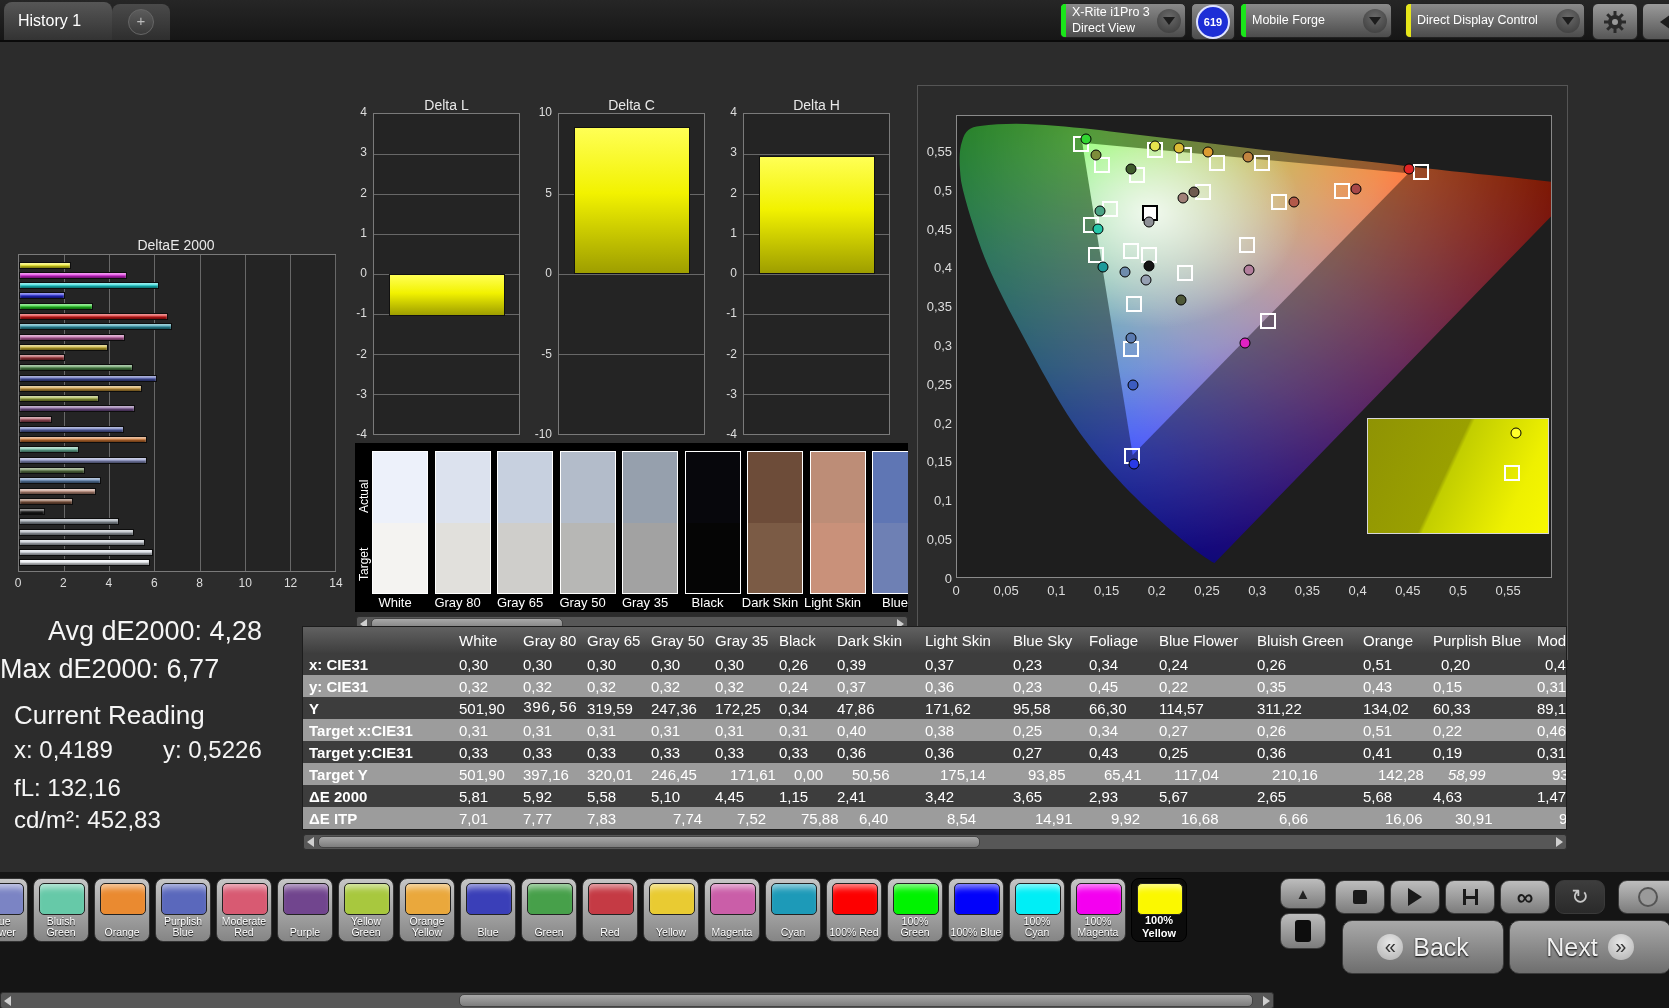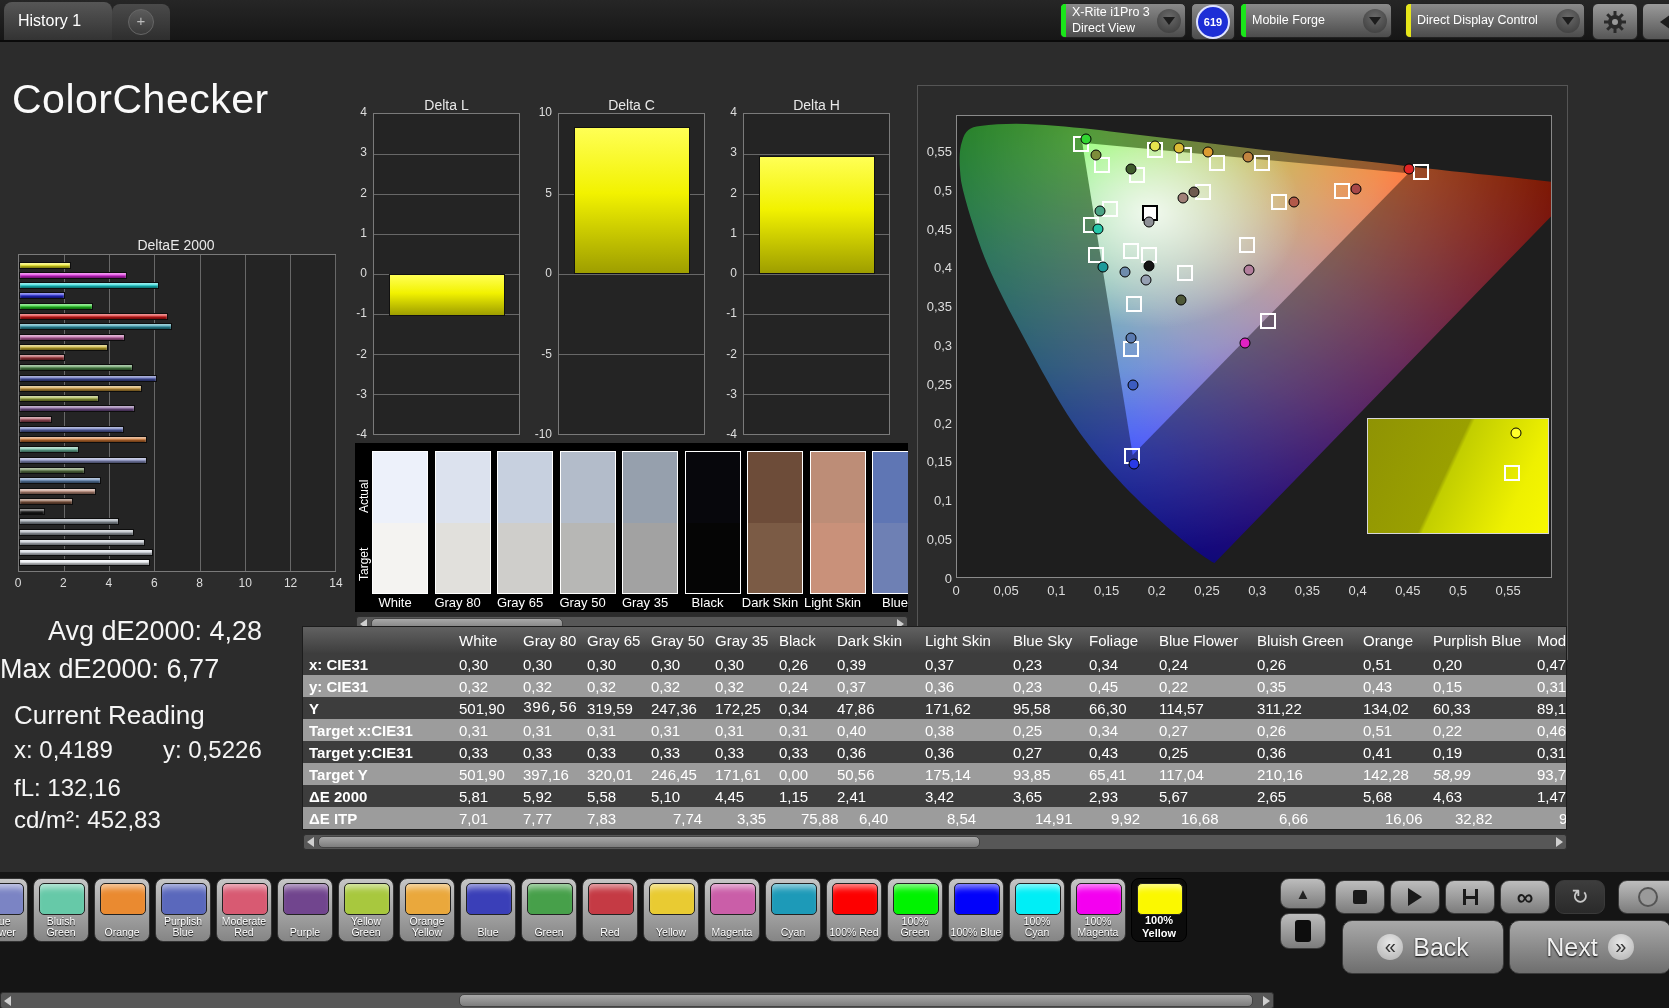--- a/index.html
+++ b/index.html
@@ -148,21 +148,20 @@
           </g>
           <circle cx="12" cy="12" r="3" fill="#9a9a9a"></circle>
         </g>
       </svg>
     </div>
     <div class="abs sqbtn" style="left:1642px;width:44px;">
       <div style="width:0;height:0;border-top:8px solid transparent;border-bottom:8px solid transparent;border-right:11px solid #1d1d1d;"></div>
     </div>
   </div>
 
-  <div class="abs pagetitle">ColorChecker</div>
   <div class="abs stat" style="left:0;top:616px;width:310px;text-align:center;font-size:27px;">Avg dE2000: 4,28</div>
   <div class="abs stat" style="left:0;top:654px;width:310px;text-align:left;font-size:27px;">Max dE2000: 6,77</div>
   <div class="abs stat" style="left:14px;top:700px;font-size:26px;">Current Reading</div>
   <div class="abs stat" style="left:14px;top:736px;font-size:24px;">x: 0,4189</div>
   <div class="abs stat" style="left:163px;top:736px;font-size:24px;">y: 0,5226</div>
   <div class="abs stat" style="left:14px;top:774px;font-size:24px;">fL: 132,16</div>
   <div class="abs stat" style="left:14px;top:806px;font-size:24px;">cd/m²: 452,83</div>
 
   <div class="abs charttitle" style="left:16px;top:237px;width:320px;">DeltaE 2000</div>
   <div class="abs plot" id="deltae-plot" style="left:18px;top:254px;width:318px;height:318px;">
@@ -483,21 +482,21 @@
         <div class="tc" style="width: 64px;">0,30</div>
         <div class="tc" style="width: 64px;">0,30</div>
         <div class="tc" style="width: 58px;">0,26</div>
         <div class="tc" style="width: 88px;">0,39</div>
         <div class="tc" style="width: 88px;">0,37</div>
         <div class="tc" style="width: 76px;">0,23</div>
         <div class="tc" style="width: 70px;">0,34</div>
         <div class="tc" style="width: 98px;">0,24</div>
         <div class="tc" style="width: 106px;">0,26</div>
         <div class="tc" style="width: 70px;">0,51</div>
-        <div class="tc" style="width: 104px;">0,20</div>
+        <div class="tc" style="width: 104px; margin-left: 8px;">0,20</div>
         <div class="tc" style="width: 110px;">0,47</div>
       </div>
       <div class="trow light">
         <div class="tc lbl" style="width: 150px;">y: CIE31</div>
         <div class="tc" style="width: 64px;">0,32</div>
         <div class="tc" style="width: 64px;">0,32</div>
         <div class="tc" style="width: 64px;">0,32</div>
         <div class="tc" style="width: 64px;">0,32</div>
         <div class="tc" style="width: 64px;">0,32</div>
         <div class="tc" style="width: 58px;">0,24</div>
@@ -564,21 +563,21 @@
         <div class="tc" style="width: 70px;">0,41</div>
         <div class="tc" style="width: 104px;">0,19</div>
         <div class="tc" style="width: 110px;">0,31</div>
       </div>
       <div class="trow light">
         <div class="tc lbl" style="width: 150px;">Target Y</div>
         <div class="tc" style="width: 64px;">501,90</div>
         <div class="tc" style="width: 64px;">397,16</div>
         <div class="tc" style="width: 64px;">320,01</div>
         <div class="tc" style="width: 64px;">246,45</div>
-        <div class="tc" style="width: 64px;">171,61</div>
+        <div class="tc" style="width: 64px; margin-left: 15px;">171,61</div>
         <div class="tc" style="width: 58px;">0,00</div>
         <div class="tc" style="width: 88px;">50,56</div>
         <div class="tc" style="width: 88px;">175,14</div>
         <div class="tc" style="width: 76px;">93,85</div>
         <div class="tc" style="width: 70px;">65,41</div>
         <div class="tc" style="width: 98px;">117,04</div>
         <div class="tc" style="width: 106px;">210,16</div>
         <div class="tc" style="width: 70px;">142,28</div>
         <div class="tc" style="width: 104px; font-style: italic;">58,99</div>
         <div class="tc" style="width: 110px;">93,73</div>
@@ -600,30 +599,30 @@
         <div class="tc" style="width: 70px;">5,68</div>
         <div class="tc" style="width: 104px;">4,63</div>
         <div class="tc" style="width: 110px;">1,47</div>
       </div>
       <div class="trow light">
         <div class="tc lbl" style="width: 150px;">ΔE ITP</div>
         <div class="tc" style="width: 64px;">7,01</div>
         <div class="tc" style="width: 64px;">7,77</div>
         <div class="tc" style="width: 64px;">7,83</div>
         <div class="tc" style="width: 64px; margin-left: 22px;">7,74</div>
-        <div class="tc" style="width: 64px;">3,35</div>
+        <div class="tc" style="width: 64px;">7,52</div>
         <div class="tc" style="width: 58px;">75,88</div>
         <div class="tc" style="width: 88px;">6,40</div>
         <div class="tc" style="width: 88px;">8,54</div>
         <div class="tc" style="width: 76px;">14,91</div>
         <div class="tc" style="width: 70px;">9,92</div>
         <div class="tc" style="width: 98px;">16,68</div>
         <div class="tc" style="width: 106px;">6,66</div>
         <div class="tc" style="width: 70px;">16,06</div>
-        <div class="tc" style="width: 104px;">32,82</div>
+        <div class="tc" style="width: 104px;">30,91</div>
         <div class="tc" style="width: 110px;">9,82</div>
       </div>
     </div>
   <div class="abs sb" style="left:303px;top:834px;width:1262px;height:14px;">
     <div class="sbarr arrL" style="left:3px;"></div>
     <div class="sbthumb" style="left:14px;width:660px;"></div>
     <div class="sbarr arrR" style="right:3px;"></div>
   </div>
 
   <div class="abs botbar">

